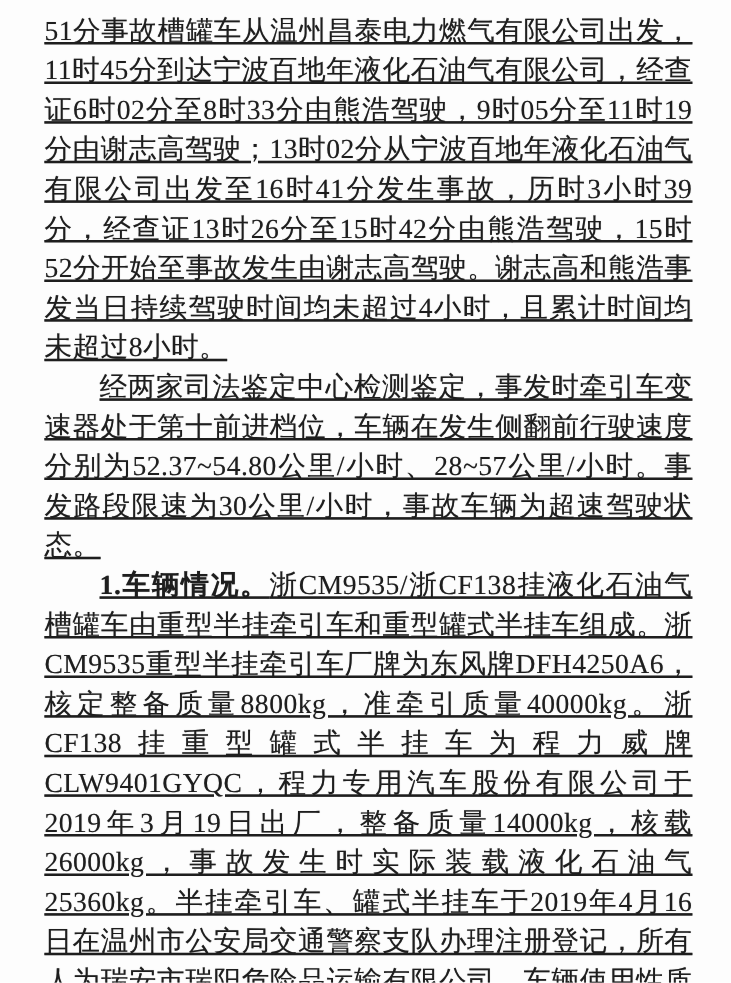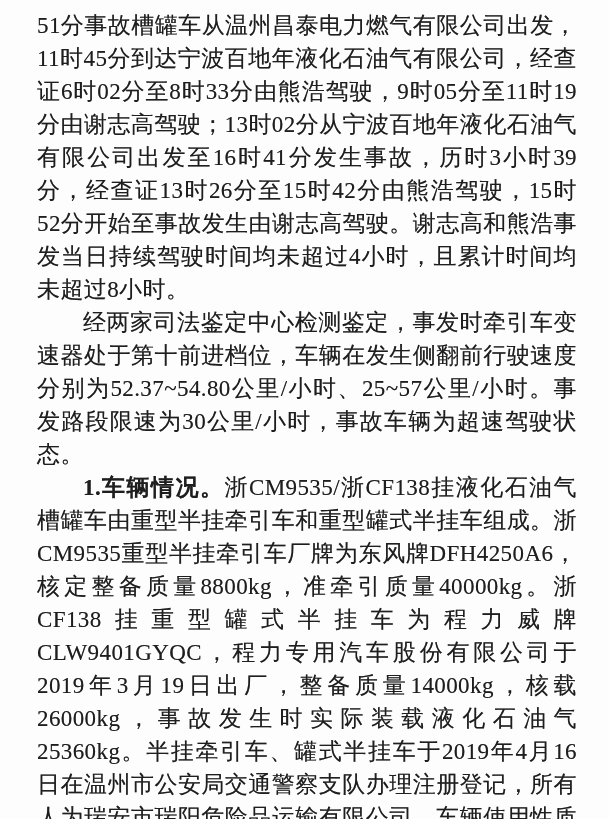--- a/index.html
+++ b/index.html
@@ -20,36 +20,37 @@
     line-height: 33px;
     color: #1e1e1e;
     
     text-shadow: 0 0 0.6px rgba(40, 40, 40, 0.55);
   }
   .para {
     margin: 0;
     text-align: justify;
     text-align-last: left;
     letter-spacing: 0.4px;
+    text-decoration: underline;
   }
   .indent {
     text-indent: 2em;
   }
   .heading {
     font-weight: bold;
   }
   .lead-bold {
     font-weight: bold;
   }
 </style>
 </head>
 <body>
 
 <div class="page">
 
   <p class="para">51分事故槽罐车从温州昌泰电力燃气有限公司出发，11时45分到达宁波百地年液化石油气有限公司，经查证6时02分至8时33分由熊浩驾驶，9时05分至11时19分由谢志高驾驶；13时02分从宁波百地年液化石油气有限公司出发至16时41分发生事故，历时3小时39分，经查证13时26分至15时42分由熊浩驾驶，15时52分开始至事故发生由谢志高驾驶。谢志高和熊浩事发当日持续驾驶时间均未超过4小时，且累计时间均未超过8小时。</p>
 
-  <p class="para indent">经两家司法鉴定中心检测鉴定，事发时牵引车变速器处于第十前进档位，车辆在发生侧翻前行驶速度分别为52.37~54.80公里/小时、25~57公里/小时。事发路段限速为30公里/小时，事故车辆为超速驾驶状态。</p>
+  <p class="para indent">经两家司法鉴定中心检测鉴定，事发时牵引车变速器处于第十前进档位，车辆在发生侧翻前行驶速度分别为52.37~54.80公里/小时、28~57公里/小时。事发路段限速为30公里/小时，事故车辆为超速驾驶状态。</p>
 
 
   <p class="para indent"><b class="lead-bold">1.车辆情况。</b><span>浙CM9535/浙CF138挂液化石油气槽罐车由重型半挂牵引车和重型罐式半挂车组成。浙CM9535重型半挂牵引车厂牌为东风牌DFH4250A6，核定整备质量8800kg，准牵引质量40000kg。浙CF138挂重型罐式半挂车为程力威牌CLW9401GYQC，程力专用汽车股份有限公司于2019年3月19日出厂，整备质量14000kg，核载26000kg，事故发生时实际装载液化石油气25360kg。半挂牵引车、罐式半挂车于2019年4月16日在温州市公安局交通警察支队办理注册登记，所有人为瑞安市瑞阳危险品运输有限公司，车辆使用性质为危险化学品运输，检验有效期至2021年4月30日。半挂牵引车、罐式半挂车于2019年4月22日在瑞安市道路运输管理局办理道路运输证，证号分别为危33081154732号、危33081154733号，换证截止时间均为2022</span></p>
 
 </div>
 
 </body></html>

